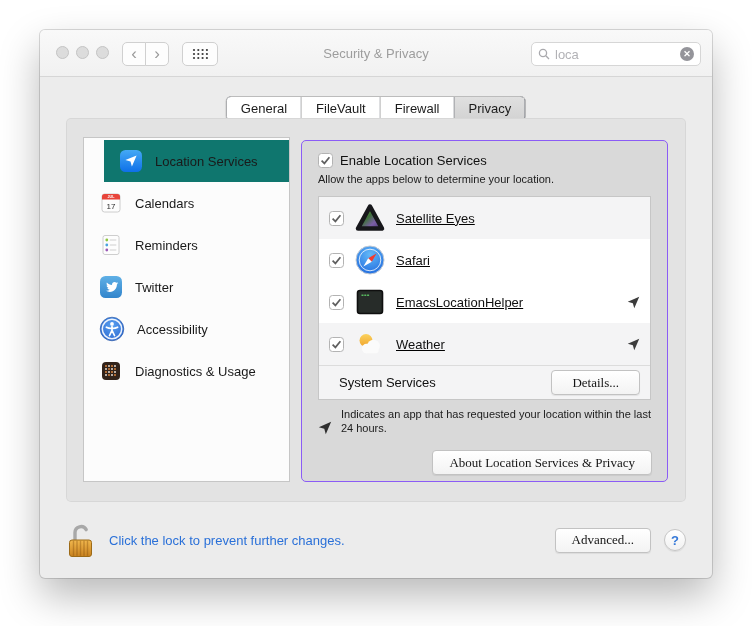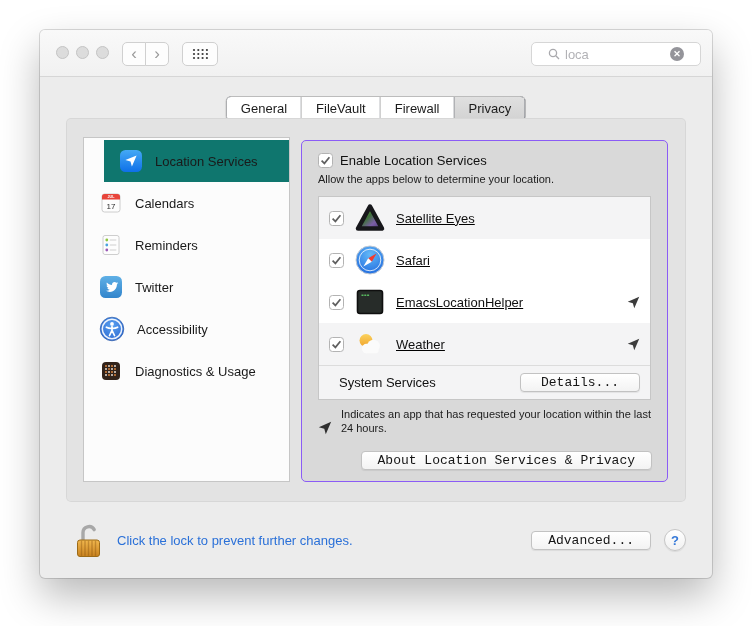--- a/index.html
+++ b/index.html
@@ -21,21 +21,21 @@
     color:#9a9a9a; font-size:17px; line-height:21px; text-align:center; }
   .navbtn.back { border-radius:5px 0 0 5px; }
   .navbtn.fwd  { border-radius:0 5px 5px 0; margin-left:-1px; }
   .gridbtn { position:absolute; left:142px; top:12px; width:36px; height:24px;
     background:#fdfdfd; border:1px solid #d0d0d0; border-radius:5px;
     display:flex; align-items:center; justify-content:center; }
   .wintitle { position:absolute; top:16px; left:0; right:0; text-align:center;
     font-size:13px; font-weight:500; color:#9d9d9d; pointer-events:none; }
   .search { position:absolute; right:11px; top:12px; width:170px; height:24px;
     background:#fff; border:1px solid #d6d6d6; border-radius:5px;
-    display:flex; align-items:center; padding:0 16px; gap:5px; }
+    display:flex; align-items:center; padding:0 6px; gap:5px; }
   .search-text { font-size:13px; color:#b2b2b6; }
   .clearbtn { width:14px; height:14px; border-radius:50%; background:#94949a; color:#fff;
     font-size:9px; line-height:14px; text-align:center; margin-left:auto; font-weight:bold; }
 
   
   .tabs { position:absolute; top:66px; left:50%; transform:translateX(-50%);
     display:flex; border:1px solid #bcbcbc; border-radius:5px; overflow:hidden;
     background:#0f172a; box-shadow:0 1px 1px rgba(0,0,0,.06); }
   .tab { padding:3px 14px; font-size:13px; color:#1c1c1c; line-height:17px;
     border-left:1px solid #c9c9c9; background:#fff; }
@@ -67,27 +67,27 @@
   .row-arrow { margin-left:auto; display:flex; }
   .sys-row { height:34px; display:flex; align-items:center; padding:0 10px 0 20px;
     border-top:1px solid #dcdcdc; background:#f4f4f5; }
   .sys-label { font-size:13px; color:#111; }
   .footnote { position:absolute; left:16px; top:266px; display:flex; gap:9px;
     align-items:flex-end; width:336px; }
   .footnote-text { font-size:11px; color:#1c1c1c; line-height:14px; width:314px; }
   .about-row { position:absolute; right:15px; top:309px; }
 
   .btn { background:linear-gradient(#ffffff,#f3f3f3); border:1px solid #c2c2c2;
-    border-radius:4px; font-size:13px; color:#151515; height:19px; padding:0 16px;
-    box-shadow:0 1px 1px rgba(0,0,0,.07); font-family:Liberation Mono, monospace; }
+    border-radius:4px; font-size:13px; color:#151515; height:25px; padding:0 16px;
+    box-shadow:0 1px 1px rgba(0,0,0,.07); font-family:Liberation Serif, serif; }
   .details-btn { margin-left:auto; padding:0 20px; }
 
   
   .footerbar { position:absolute; left:0; right:0; bottom:0; height:76px;
-    display:flex; align-items:center; padding:0 26px; gap:13px;margin-left:8px; }
+    display:flex; align-items:center; padding:0 26px; gap:13px; }
   .lock-msg { font-size:13px; color:#2a70d8; }
   .spacer { flex:1; }
   .helpbtn { width:22px; height:22px; border-radius:50%;
     background:linear-gradient(#ffffff,#f1f1f1); border:1px solid #c6c6c6;
     color:#3478d8; font-size:13px; font-weight:bold; display:flex; align-items:center;
     justify-content:center; box-shadow:0 1px 1px rgba(0,0,0,.08); }
 
   .cb { flex:0 0 auto; display:block; }
   svg { display:block; }
 </style>
@@ -121,20 +121,21 @@
             <circle cx="6.3" cy="6" r="1.1"></circle>
             <circle cx="10.6" cy="6" r="1.1"></circle>
             <circle cx="14.9" cy="6" r="1.1"></circle>
           <circle cx="2" cy="10" r="1.1"></circle>
             <circle cx="6.3" cy="10" r="1.1"></circle>
             <circle cx="10.6" cy="10" r="1.1"></circle>
             <circle cx="14.9" cy="10" r="1.1"></circle>
         </g>
       </svg>
     </div>
+    <div class="wintitle">Security &amp; Privacy</div>
     <div class="search">
       <svg width="12" height="12" viewBox="0 0 12 12">
         <circle cx="5" cy="5" r="3.6" fill="none" stroke="#a9a9ad" stroke-width="1.3"></circle>
         <line x1="7.8" y1="7.8" x2="11" y2="11" stroke="#a9a9ad" stroke-width="1.3"></line>
       </svg>
       <span class="search-text">loca</span>
       <div class="clearbtn">
         <span>✕</span>
       </div>
     </div>

